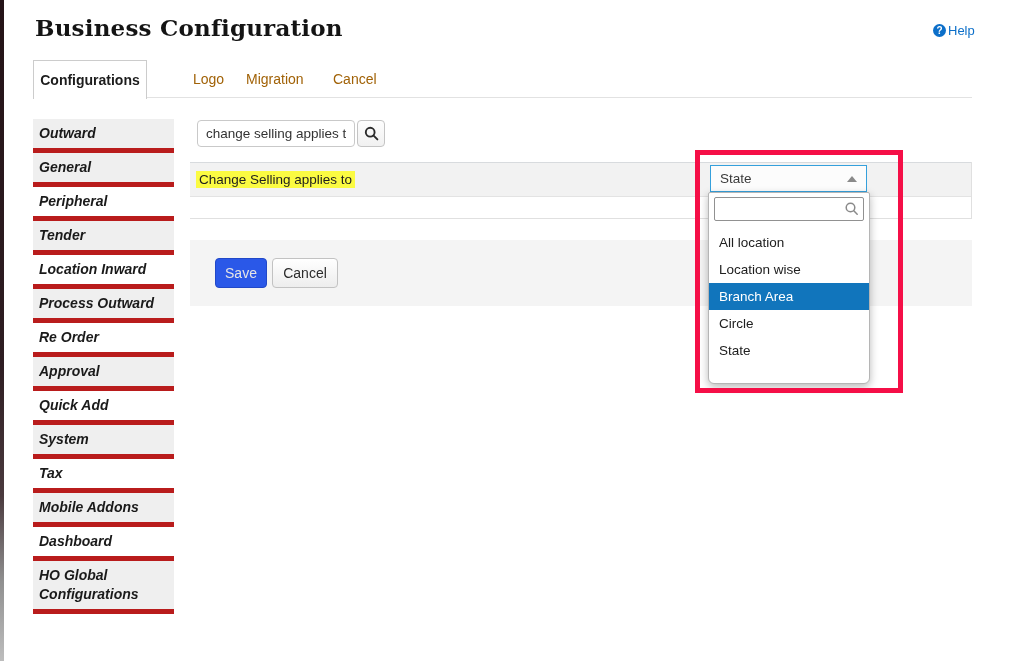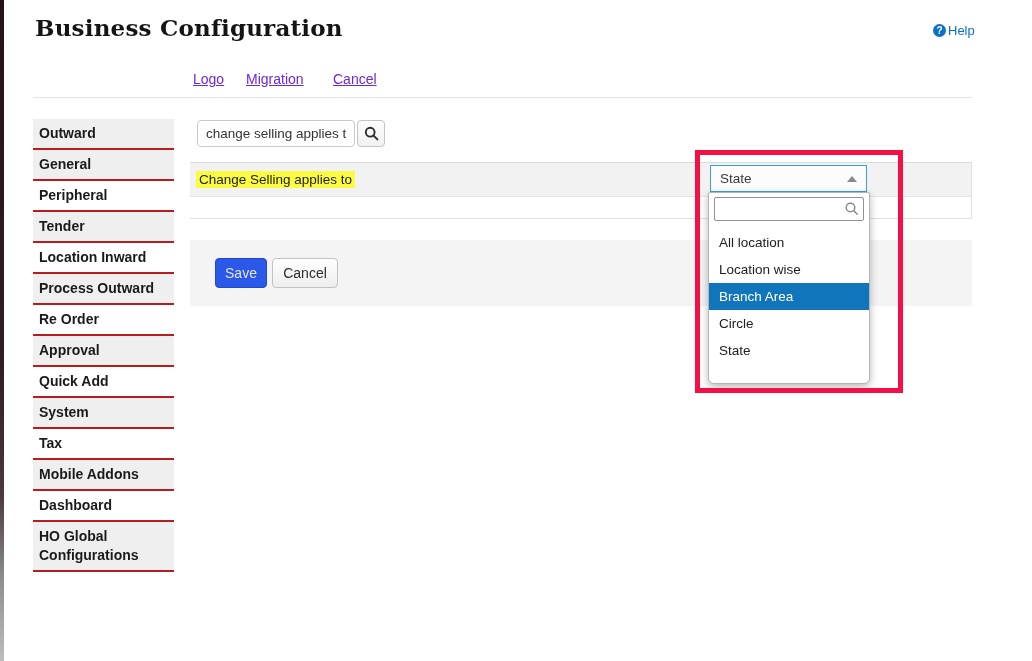--- a/index.html
+++ b/index.html
@@ -18,28 +18,28 @@
     color:#0c6fc9; font-size:13px; cursor:pointer; }
   .help-q { display:inline-flex; align-items:center; justify-content:center; width:13px; height:13px;
     border-radius:50%; background:#0c6fc9; color:#fff; font-size:10px; font-weight:bold; }
 
   
   .tabbar { position:absolute; left:33px; top:60px; width:939px; height:38px; }
   .tabbar .rule { position:absolute; left:0; bottom:0; width:100%; height:1px; background:#e2e2e2; }
   .tab { position:absolute; top:0; height:38px; display:flex; align-items:center; font-size:14px; cursor:pointer; }
   .tab.active { left:0; width:114px; justify-content:center; border:1px solid #ccc; border-bottom:none;
     background:#fff; color:#1c1c1c; font-weight:bold; z-index:2; height:39px; }
-  .tab.link { color:#6d28d9;text-decoration:underline; }
+  .tab.link { color:#a16207; }
   .tab-logo { left:160px; } .tab-migration { left:213px; } .tab-report { left:300px; }
 
   
   .sidebar { position:absolute; left:33px; top:119px; width:141px; }
-  .snav { border-bottom:2px solid #b91c1c; padding:5px 4px 5px 6px; min-height:29px;
+  .snav { border-bottom:5px solid #b91c1c; padding:5px 4px 5px 6px; min-height:29px;
     display:flex; align-items:center; font-size:14px; font-weight:600; color:#1a1a1a;
-    line-height:19px; cursor:pointer; }
+    line-height:19px; cursor:pointer;font-style:italic; }
   .snav.shade { background:#efefef; }
 
   
   .search-wrap { position:absolute; left:197px; top:120px; display:flex; gap:2px; }
   .search-input { width:158px; height:27px; border:1px solid #c9c9c9; border-radius:4px;
     padding:0 8px; font-size:13.5px; color:#333; font-family:"Liberation Sans", sans-serif; background:#fff; }
   .search-btn { width:28px; height:27px; border:1px solid #c4c4c4; border-radius:4px;
     background:linear-gradient(#fdfdfd,#f1f1f1); display:flex; align-items:center; justify-content:center; cursor:pointer; }
 
   
@@ -86,20 +86,21 @@
 
   <div class="page-title">Business Configuration</div>
 
   <div class="help">
     <span class="help-q">?</span>
     <span>Help</span>
   </div>
 
   <div class="tabbar">
     <div class="rule"></div>
+    <div class="tab active">Configurations</div>
     <div class="tab link tab-logo">Logo</div>
     <div class="tab link tab-migration">Migration</div>
     <div class="tab link tab-report">Cancel</div>
   </div>
 
   <div class="sidebar">
     <div class="snav shade">
         <span>Outward</span>
       </div>
     <div class="snav shade">

